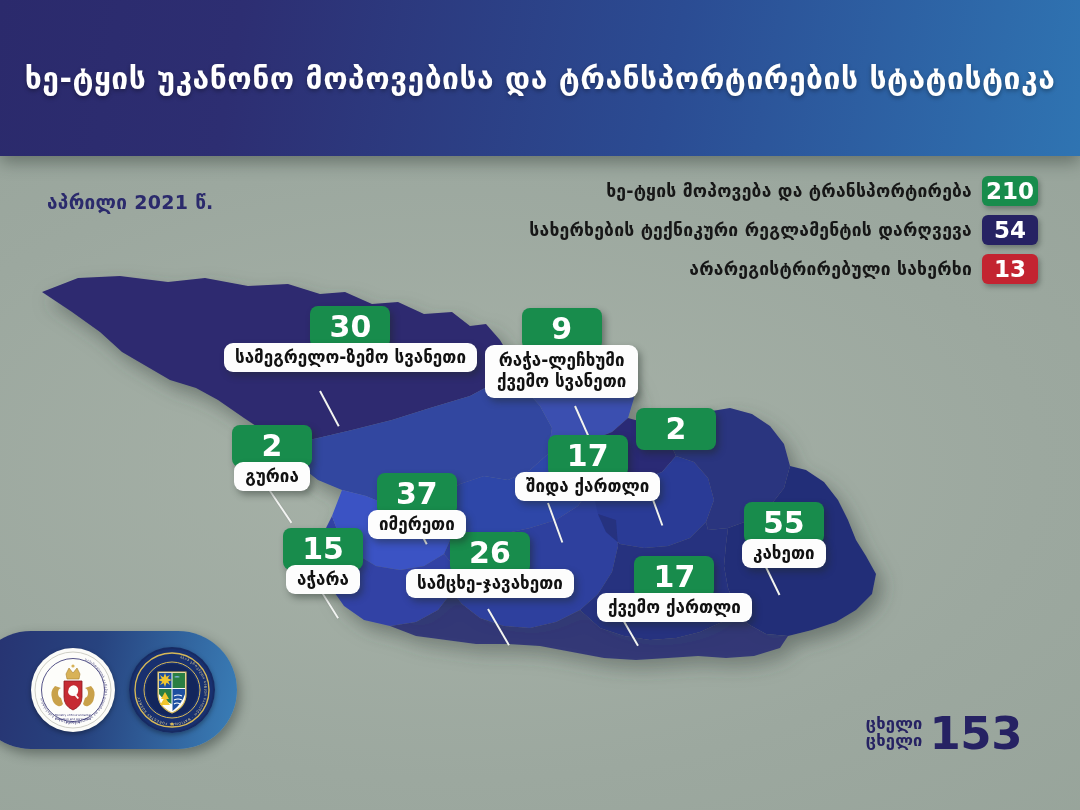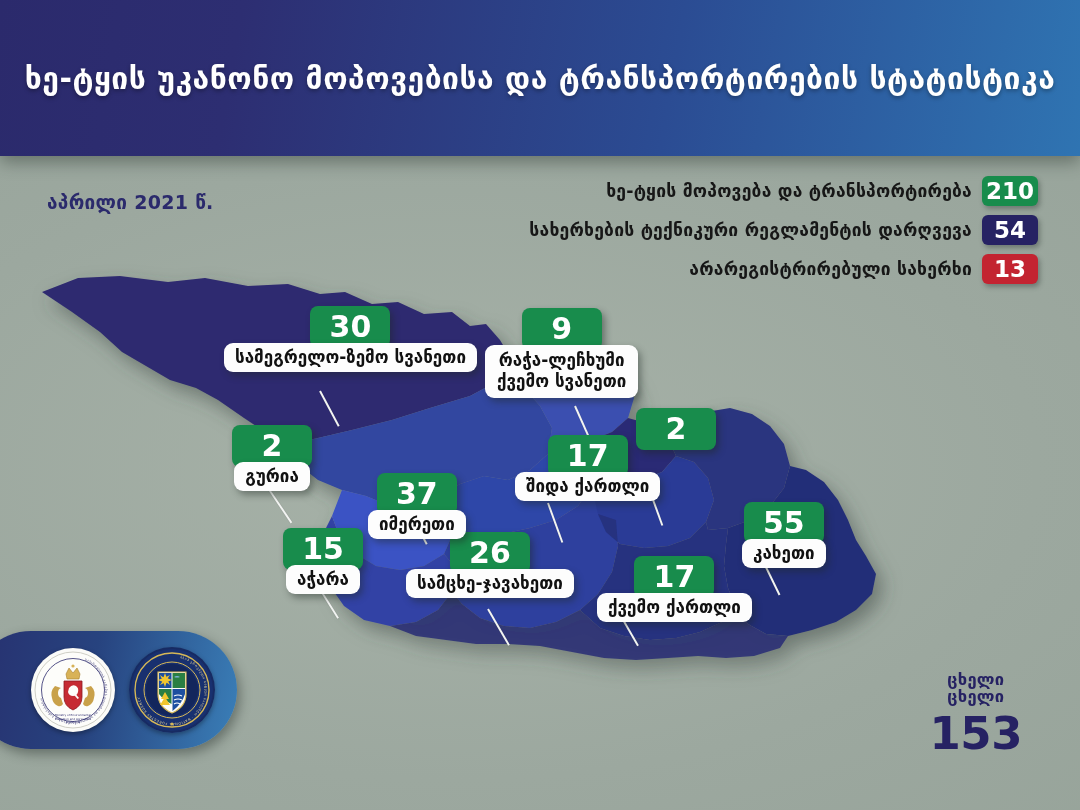--- a/index.html
+++ b/index.html
@@ -105,21 +105,21 @@
   .emblem-for{
     width:86px;height:86px;
     background:radial-gradient(circle at 50% 50%,#1a2f6e 62%,#16295f 63%,#1d3574 100%);
     box-shadow:0 2px 5px rgba(0,0,0,.35);
     display:flex;align-items:center;justify-content:center;
   }
 
   
   .hotline{
     position:absolute;right:58px;bottom:56px;
-    display:flex;align-items:center;gap:7px;color:#262263;flex-direction:column;
+    display:flex;align-items:center;gap:7px;color:#262263;
   }
   .hotline-words{
     display:flex;flex-direction:column;font-size:16.5px;font-weight:700;
     line-height:1.02;text-align:right;letter-spacing:.2px;
   }
   .hotline-number{font-size:45px;font-weight:700;line-height:.92;letter-spacing:-.5px;}
 </style>
 </head>
 <body>
 

